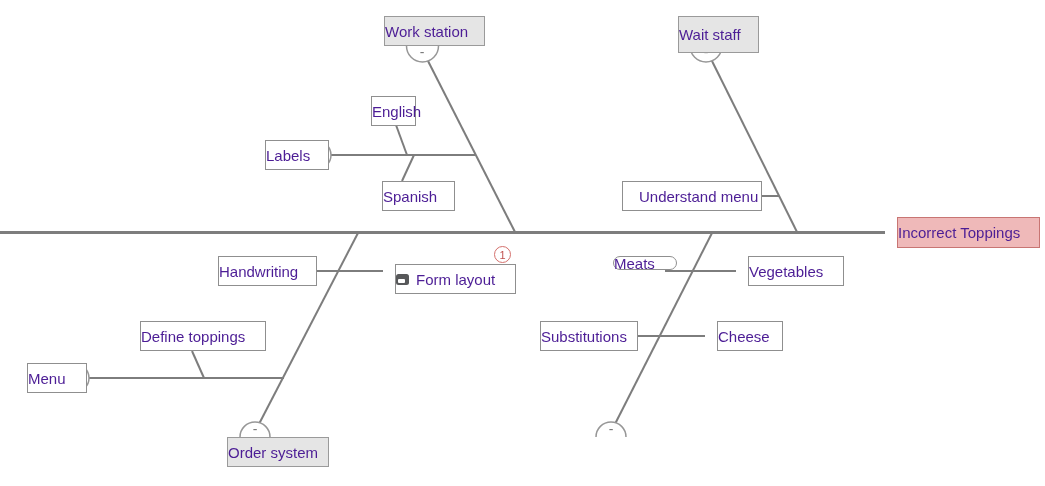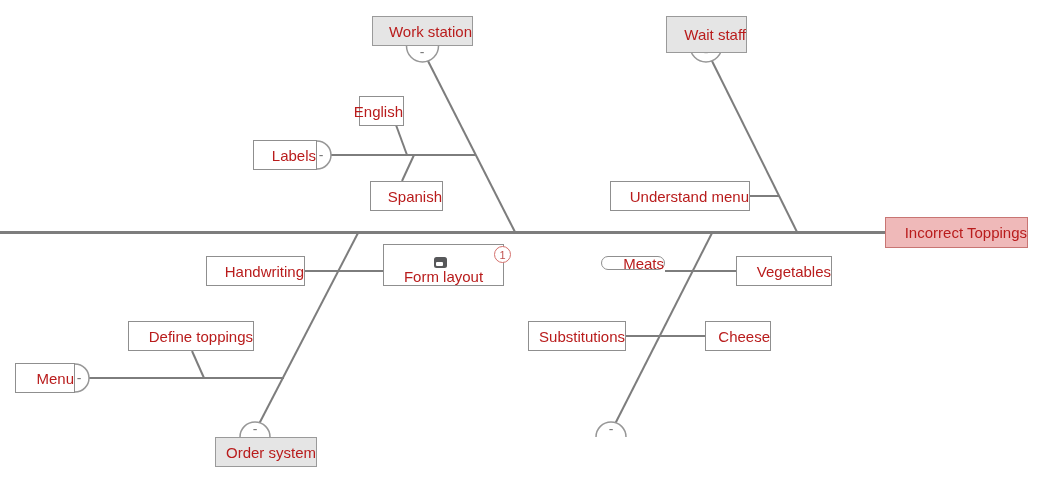--- a/index.html
+++ b/index.html
@@ -1,21 +1,21 @@
 <!DOCTYPE html>
 <html><head>
 <meta charset="utf-8">
 <style>
   html,body{margin:0;padding:0;background:#fff;}
   #stage{position:relative;width:1045px;height:486px;background:#ffffff;overflow:hidden;
          font-family:"Liberation Sans","DejaVu Sans",sans-serif;}
   #wires{position:absolute;left:0;top:0;z-index:0;}
   .node{position:absolute;z-index:2;box-sizing:border-box;display:flex;align-items:center;
-        justify-content:flex-end;background:#ffffff;border:1.4px solid #8f8f8f;color:#b91c1c;
-        font-size:15px;white-space:nowrap;}
+        justify-content:flex-start;background:#ffffff;border:1.4px solid #8f8f8f;color:#4c1d95;
+        font-size:15px;white-space:nowrap;margin-left:12px;}
   .node.category{background:#e5e5e5;border-color:#9a9a9a;}
   .node.effect{background:#efb9b9;border-color:#c87573;}
   .node .lbl{pointer-events:none;}
   .comment-icon{width:13px;height:11px;background:#57585a;border-radius:2.5px;
         position:relative;margin-right:7px;flex:0 0 auto;}
   .comment-icon::after{content:"";position:absolute;left:2px;bottom:2px;width:7px;height:4px;
         background:#fff;border-radius:1px;}
   #badge{position:absolute;left:494px;top:246px;width:17px;height:17px;border-radius:50%;
         background:#fff;border:1.6px solid #d4706c;color:#c0504d;font-size:11px;
         display:flex;align-items:center;justify-content:center;z-index:3;box-sizing:border-box;}
@@ -81,34 +81,34 @@
   </div>
   <div class="node" style="left:370px;top:181px;width:73px;height:30px;">
     <span class="lbl">Spanish</span>
   </div>
   <div class="node" style="left:610px;top:181px;width:140px;height:30px;padding-left:16px;">
     <span class="lbl">Understand menu</span>
   </div>
   <div class="node" style="left:206px;top:256px;width:99px;height:30px;">
     <span class="lbl">Handwriting</span>
   </div>
-  <div class="node" style="left:383px;top:244px;width:121px;height:42px;flex-direction:column;">
+  <div class="node" style="left:383px;top:264px;width:121px;height:30px;">
     <span class="comment-icon"></span>
     <span class="lbl">Form layout</span>
   </div>
   <div class="node" style="left:601px;top:256px;width:64px;height:14px;border-radius:12px;">
     <span class="lbl">Meats</span>
   </div>
   <div class="node" style="left:736px;top:256px;width:96px;height:30px;">
     <span class="lbl">Vegetables</span>
   </div>
   <div class="node" style="left:528px;top:321px;width:98px;height:30px;">
     <span class="lbl">Substitutions</span>
   </div>
-  <div class="node" style="left:705px;top:321px;width:66px;height:30px;padding-left:44px;">
+  <div class="node" style="left:705px;top:321px;width:66px;height:30px;">
     <span class="lbl">Cheese</span>
   </div>
   <div class="node" style="left:128px;top:321px;width:126px;height:30px;">
     <span class="lbl">Define toppings</span>
   </div>
   <div class="node" style="left:15px;top:363px;width:60px;height:30px;">
     <span class="lbl">Menu</span>
   </div>
 
   <div class="node effect" style="left:885px;top:217px;width:143px;height:31px;">

